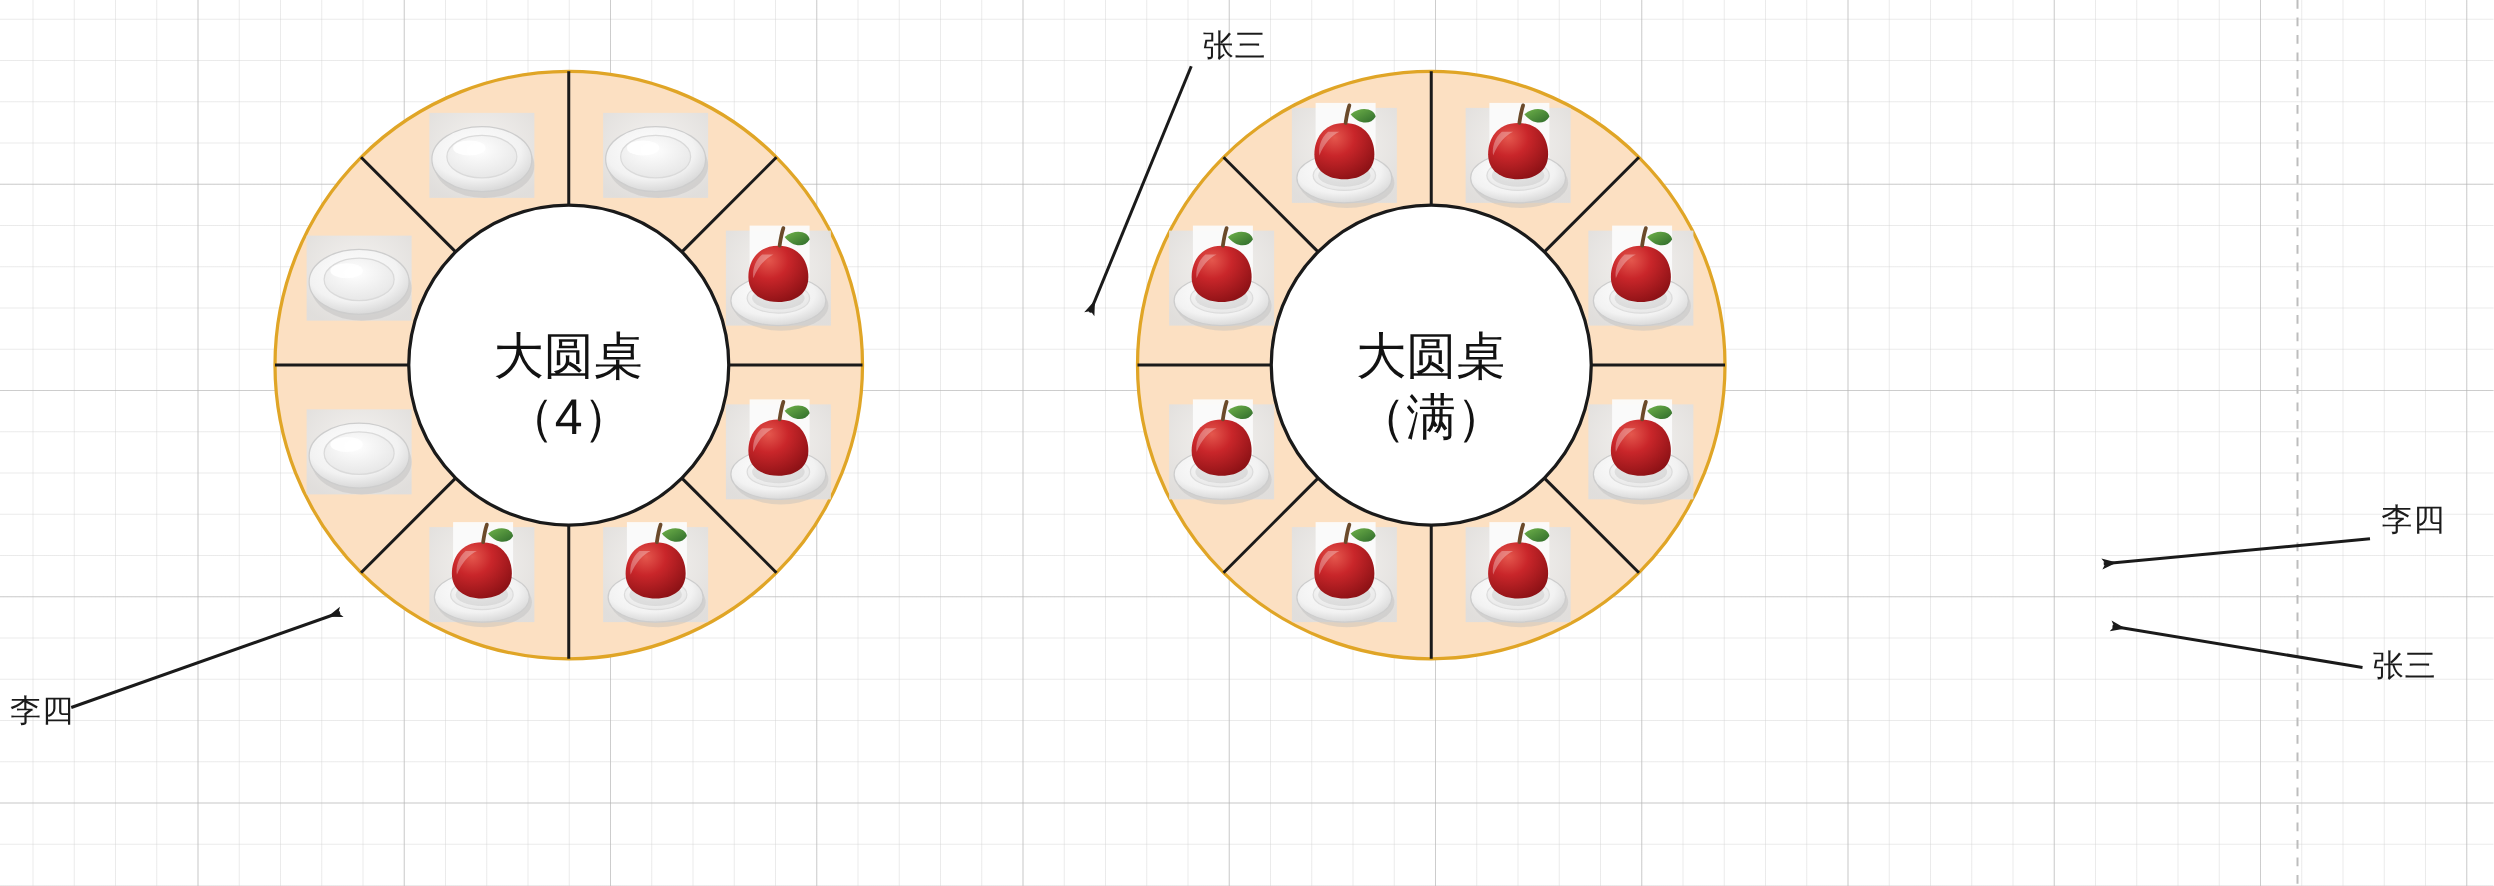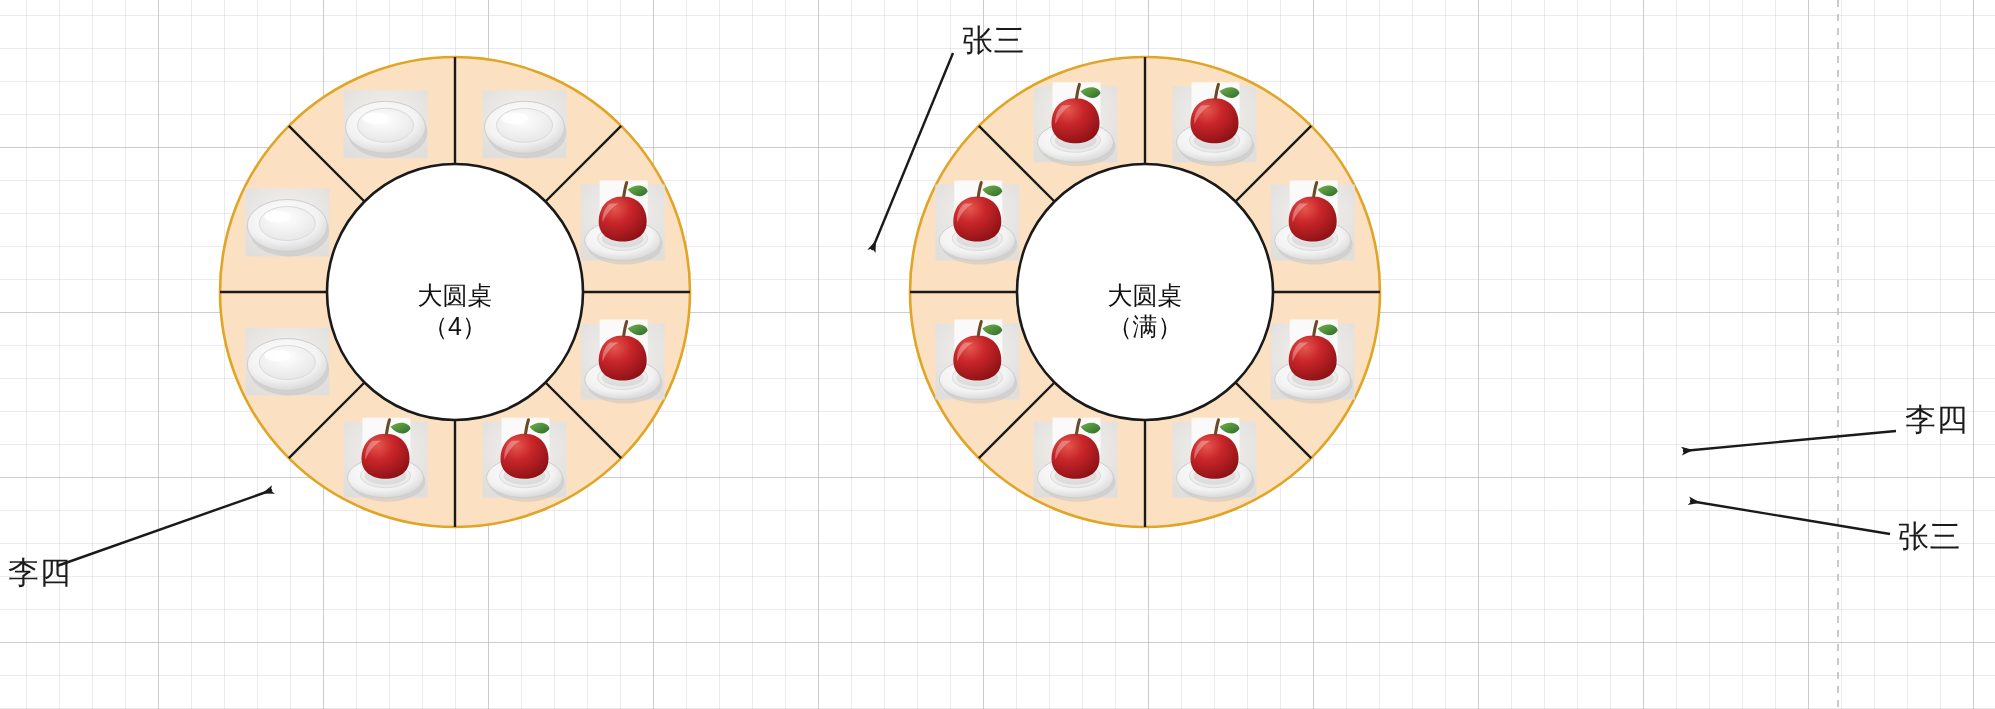--- a/index.html
+++ b/index.html
@@ -22,27 +22,27 @@
       165px 165px,
       165px 165px,
       33px 33px,
       33px 33px;
     background-position: -7px -18px, -7px -18px, -7px -18px, -7px -18px;
   }
   #art{position:absolute;left:0;top:0;width:1995px;height:709px;}
   .lbl{
     position:absolute;
     font-family:Liberation Serif, serif;
-    font-size:31px;color:#1b1b1b;white-space:nowrap;
+    font-size:25px;color:#1b1b1b;white-space:nowrap;
     line-height:1.1;letter-spacing:0.5px;
   }
   .ctr-text{
     position:absolute;text-align:center;white-space:pre;
     font-family:"Liberation Sans","DejaVu Sans",sans-serif;
-    font-size:25px;color:#121212;line-height:1.22;
+    font-size:40px;color:#121212;line-height:1.22;
     transform:translate(-50%,-50%);
   }
 </style>
 </head>
 <body>
 
 <div id="canvas"></div>
 
 <svg id="art" viewBox="0 0 1995 709" xmlns="http://www.w3.org/2000/svg">
   <defs>

